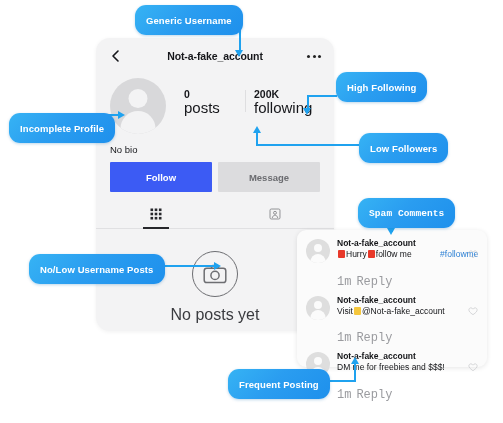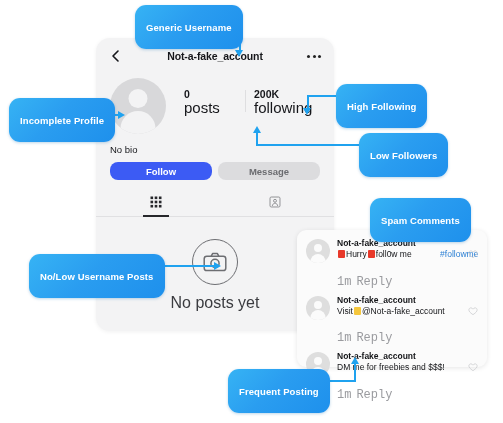--- a/index.html
+++ b/index.html
@@ -19,21 +19,21 @@
     background: #ffffff;
   }
 
   
   .pill {
     position: absolute;
     display: flex;
     align-items: center;
     justify-content: center;
     height: 22px;
-    padding: 11px 11px;
+    padding: 4px 11px;
     border-radius: 11px;
     background: linear-gradient(135deg, #36b3f4 0%, #2a9df0 45%, #1e90ec 100%);
     color: #ffffff;
     font-size: 9.5px;
     font-weight: bold;
     letter-spacing: 0.1px;
     white-space: nowrap;
     box-shadow: 0 1px 3px rgba(20,110,180,0.28);
     z-index: 40;
   }
@@ -178,22 +178,22 @@
     color: #15161a;
     font-weight: normal;
   }
   .actions {
     display: flex;
     gap: 6px;
     padding: 7px 14px 0 14px;
   }
   .btn {
     flex: 1 1 0;
-    height: 18px;
-    border-radius: 8px;
+    height: 30px;
+    border-radius: 1px;
     display: flex;
     align-items: center;
     justify-content: center;
     font-size: 9.5px;
     font-weight: bold;
     cursor: pointer;
     border: 0;
   }
   .btn.follow { background: #3c5bf4; color: #ffffff; }
   .btn.message { background: #dcdcde; color: #6b6c70; }
@@ -486,20 +486,20 @@
   <div class="arrow down" style="left:386.5px; top:228px;"></div>
 
   <div class="conn h" style="left:143px; top:265px; width:73px;"></div>
   <div class="arrow right" style="left:214px; top:261.5px;"></div>
 
   <div class="conn h" style="left:314px; top:380px; width:42px;"></div>
   <div class="conn v" style="left:354px; top:361px; height:21px;"></div>
   <div class="arrow up" style="left:350.5px; top:357px;"></div>
 
   <div class="pill" style="left:135px; top:5px;">Generic Username</div>
-  <div class="pill" style="left:9px;   top:98px;">Incomplete Profile</div>
-  <div class="pill" style="left:336px; top:84px;">High Following</div>
+  <div class="pill" style="left:9px;   top:113px;">Incomplete Profile</div>
+  <div class="pill" style="left:336px; top:72px;">High Following</div>
   <div class="pill" style="left:359px; top:133px;">Low Followers</div>
-  <div class="pill" style="left:370px; top:198px;">Spam Comments</div>
+  <div class="pill" style="left:358px; top:198px;font-family:Liberation Mono, monospace;">Spam Comments</div>
   <div class="pill" style="left:29px;  top:254px;">No/Low Username Posts</div>
   <div class="pill" style="left:228px; top:369px;">Frequent Posting</div>
 
 </div>
 
 </body></html>

